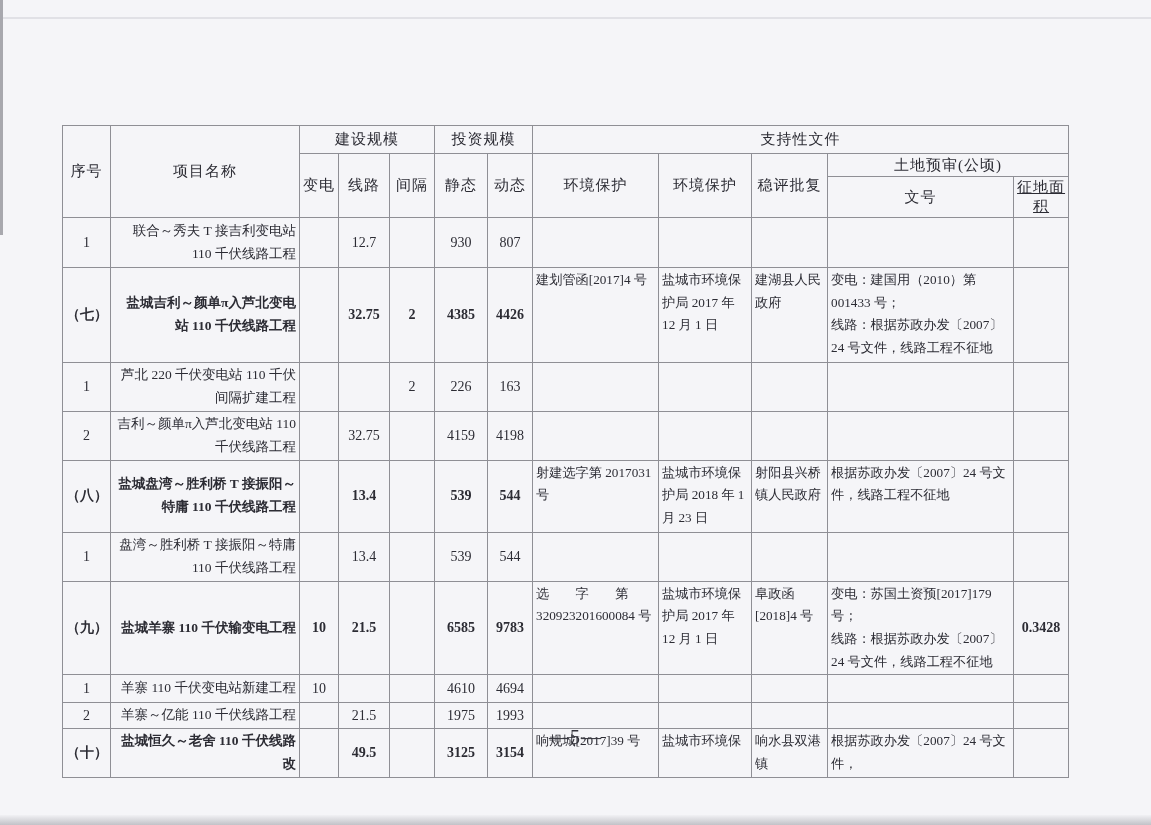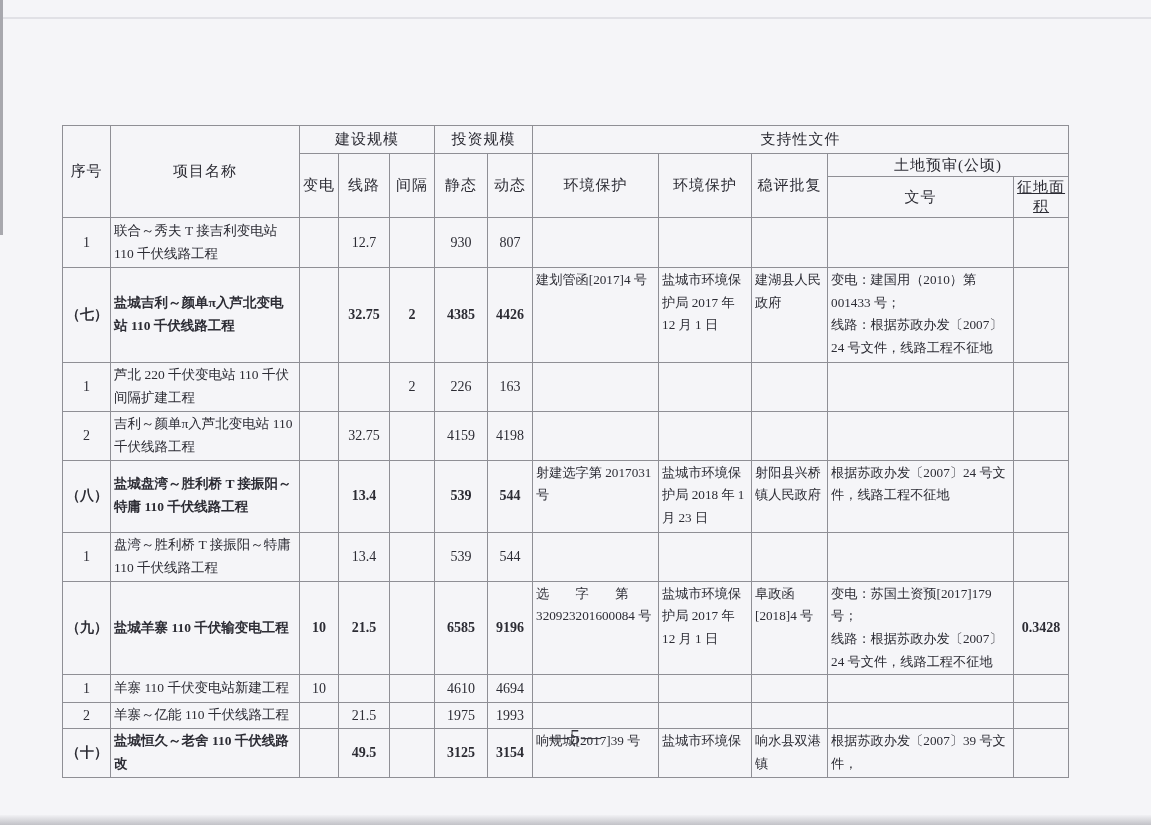--- a/index.html
+++ b/index.html
@@ -24,21 +24,21 @@
     font-weight:normal;
     padding:1px 3px;
     overflow:hidden;
   }
   table.doc th{font-size:15px;vertical-align:middle;letter-spacing:1px;}
   tr.hr1{height:28px;}
   tr.hr2{height:23px;}
   tr.hr3{height:22px;}
   th.small{font-size:13.5px;letter-spacing:0;text-decoration:underline;}
   td.num{font-size:14px;text-align:center;vertical-align:middle;}
-  td.name{font-size:13.5px;text-align:left;vertical-align:middle;line-height:1.7;padding-left:5px;padding-right:2px;}
+  td.name{font-size:13.5px;text-align:right;vertical-align:middle;line-height:1.7;padding-left:5px;padding-right:2px;}
   td.doc{font-size:13.2px;text-align:left;vertical-align:top;line-height:1.72;
     white-space:pre-line;padding:3px 3px 1px 4px;}
   tr.group td{font-weight:bold;}
   tr.group td.doc{font-weight:normal;}
   
   tbody tr:nth-child(1){height:50px;}
   tbody tr:nth-child(2){height:95px;}
   tbody tr:nth-child(3){height:45px;}
   tbody tr:nth-child(4){height:45px;}
   tbody tr:nth-child(5){height:72px;}
@@ -184,21 +184,21 @@
           <td class="doc"></td>
           <td class="num"></td>
         </tr>
         <tr class="group">
           <td class="num">（九）</td>
           <td class="name">盐城羊寨 110 千伏输变电工程</td>
           <td class="num">10</td>
           <td class="num">21.5</td>
           <td class="num"></td>
           <td class="num">6585</td>
-          <td class="num">9196</td>
+          <td class="num">9783</td>
           <td class="doc">选　　字　　第
 320923201600084 号</td>
           <td class="doc">盐城市环境保护局 2017 年 12 月 1 日</td>
           <td class="doc">阜政函[2018]4 号</td>
           <td class="doc">变电：苏国土资预[2017]179 号；
 线路：根据苏政办发〔2007〕24 号文件，线路工程不征地</td>
           <td class="num">0.3428</td>
         </tr>
         <tr class="">
           <td class="num">1</td>
@@ -232,21 +232,21 @@
           <td class="num">（十）</td>
           <td class="name">盐城恒久～老舍 110 千伏线路改</td>
           <td class="num"></td>
           <td class="num">49.5</td>
           <td class="num"></td>
           <td class="num">3125</td>
           <td class="num">3154</td>
           <td class="doc">响规城[2017]39 号</td>
           <td class="doc">盐城市环境保</td>
           <td class="doc">响水县双港镇</td>
-          <td class="doc">根据苏政办发〔2007〕39 号文件，</td>
+          <td class="doc">根据苏政办发〔2007〕24 号文件，</td>
           <td class="num"></td>
         </tr>
       </tbody>
   </table>
 
   <div class="page-number">—5—</div>
 
   <div class="scan-bottom-edge"></div>
 </div>
 

